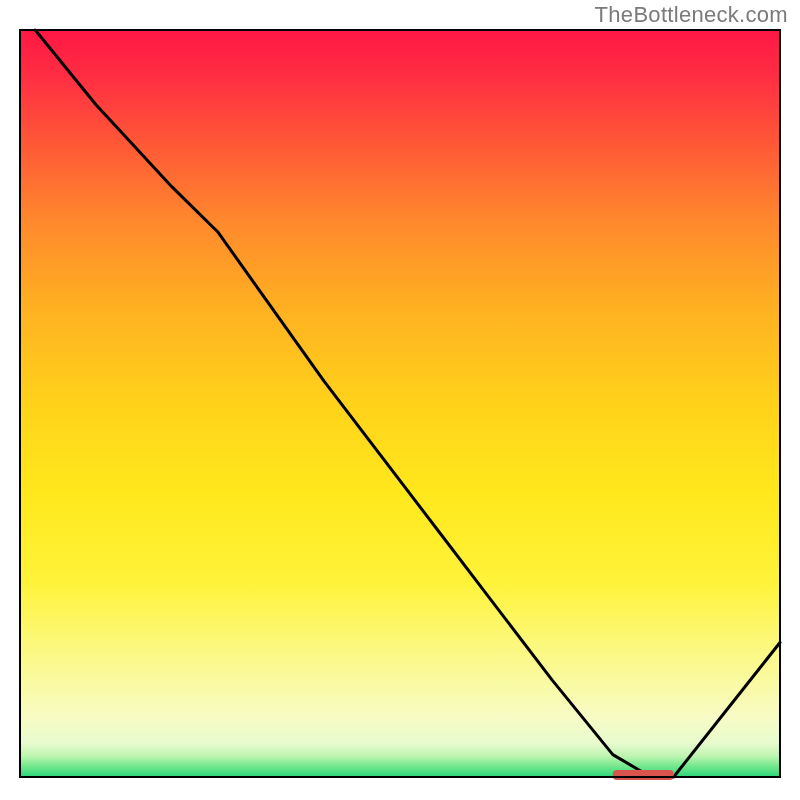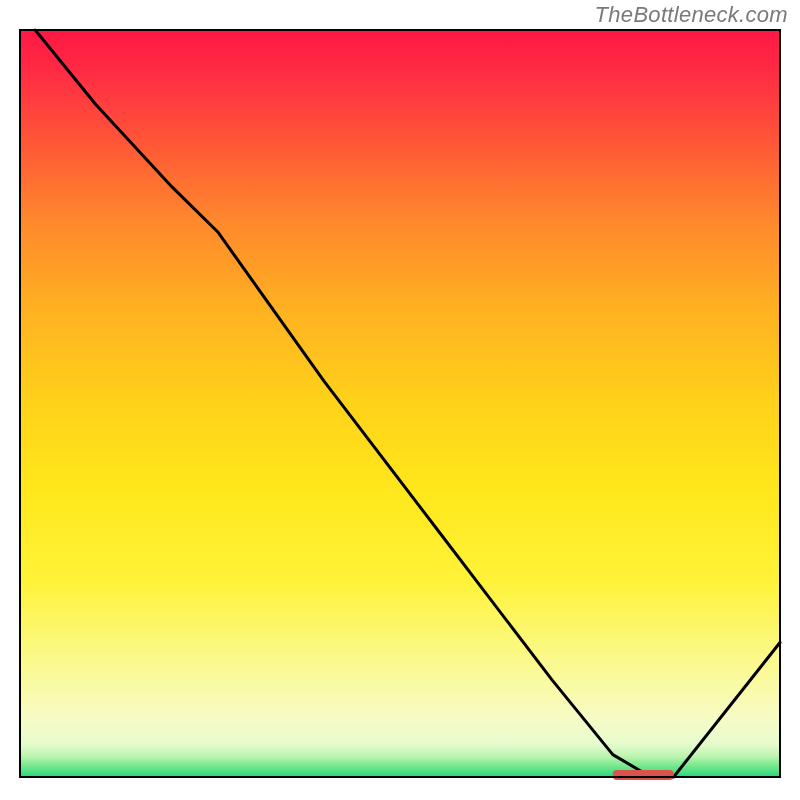--- a/index.html
+++ b/index.html
@@ -16,21 +16,20 @@
     height: 800px;
   }
   .watermark {
     position: absolute;
     top: 2px;
     right: 12px;
     font-size: 22px;
     color: #7a7a7a;
     font-weight: 400;
     letter-spacing: 0.3px;
-    font-style: italic;
   }
   svg {
     position: absolute;
     left: 0;
     top: 0;
   }
 </style>
 </head>
 <body>
 

